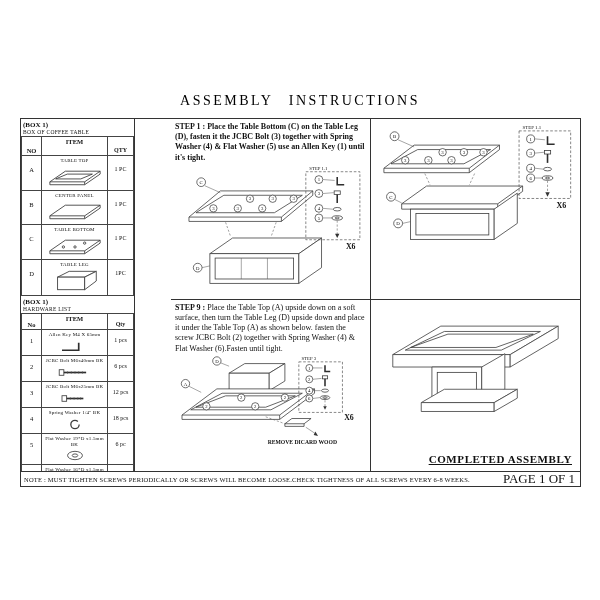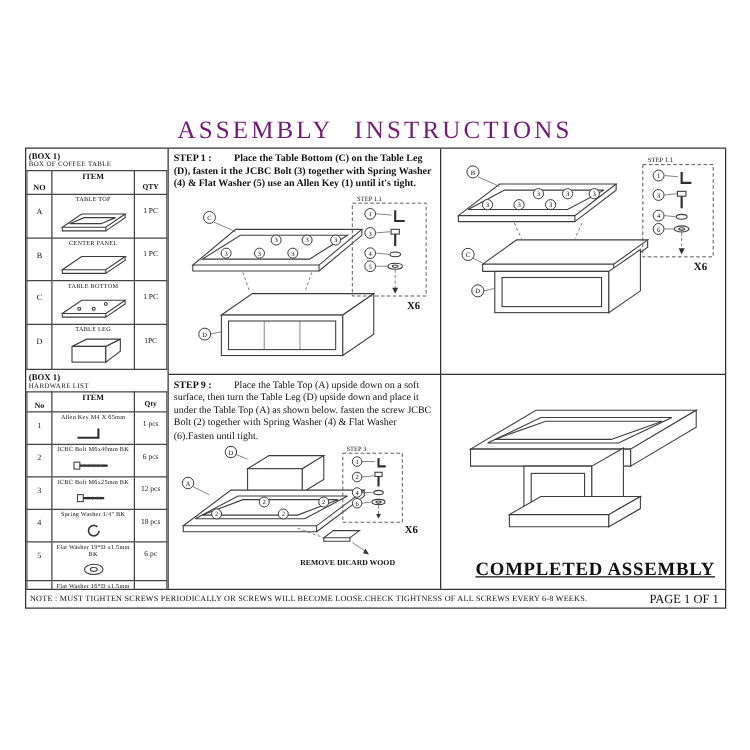--- a/index.html
+++ b/index.html
@@ -1,24 +1,24 @@
 <!DOCTYPE html>
 <html><head>
 <meta charset="utf-8">
 <style>
   * { box-sizing: border-box; margin: 0; padding: 0; }
   html,body { width:600px; height:600px; background:#fff; font-family:"Liberation Serif", serif; color:#111; }
   .page { position:relative; width:600px; height:600px; background:#fff; overflow:hidden; }
 
   .title { position:absolute; top:93px; left:0; width:100%; text-align:center;
-           font-size:20px; letter-spacing:2.5px; word-spacing:10px; color:#701a75; }
+           font-size:14px; letter-spacing:2.5px; word-spacing:10px; color:#000000; }
 
   .sheet { position:absolute; left:20px; top:118px; width:561px; height:369px;
            border:1px solid #333; display:flex; flex-direction:column; background:#fff; }
-  .main  { flex:1; display:flex; min-height:0; }
+  .main  { flex:1; display:flex; min-height:0;gap:36px; }
 
   
   .left-col { width:114px; border-right:1px solid #333; display:flex; flex-direction:column; overflow:hidden; }
   .box-head { padding:2px 2px 1px 2px; }
   .box-label { font-weight:bold; font-size:7px; }
   .box-sub { font-size:5.5px; letter-spacing:0.3px; }
   table { width:100%; border-collapse:collapse; table-layout:fixed; }
   th, td { border:1px solid #444; text-align:center; vertical-align:top; overflow:hidden; }
   th { font-size:6.5px; font-weight:bold; padding:1px 0; }
   .c-no  { width:20px; font-size:6.5px; padding-top:10px; }
@@ -30,31 +30,31 @@
   .htable .c-no, .htable .c-qty { padding-top:7px; }
   .thumb { display:block; margin:2px auto 0 auto; }
 
   
   .steps { flex:1; display:grid; grid-template-columns:48.9% 51.1%; grid-template-rows:51.3% 48.7%; min-width:0; }
   .step { position:relative; padding:3px 4px; overflow:hidden; }
   .s1 { border-right:1px solid #333; border-bottom:1px solid #333; }
   .s2 { border-bottom:1px solid #333; }
   .s3 { border-right:1px solid #333; }
   .step-text { font-size:8px; line-height:1.28; }
-  .step-label { font-weight:bold; margin-right:18px; }
+  .step-label { font-weight:bold; margin-right:2px; }
   .bold-body { font-weight:bold; }
   .diagram { display:block; width:100%; }
 
-  .completed-label { position:absolute; right:8px; bottom:6px; font-weight:bold; font-size:15px;
+  .completed-label { position:absolute; right:8px; bottom:6px; font-weight:bold; font-size:11px;
                      letter-spacing:0.6px; text-decoration:underline; }
 
   
   .footer { height:15px; border-top:1px solid #333; display:flex; align-items:center; padding:0 3px; }
   .footer-note { flex:1; font-size:6.5px; letter-spacing:0.2px; }
-  .footer-page { font-size:10px; padding-right:2px; }
+  .footer-page { font-size:13px; padding-right:2px; }
 
   
   .part  { fill:#fff; stroke:#3c3c3c; stroke-width:0.9; }
   .pline { fill:none; stroke:#3c3c3c; stroke-width:0.9; }
   .thin  { stroke:#555; stroke-width:0.6; fill:none; }
   .thick { fill:none; stroke:#2e2e2e; stroke-width:1.8; }
   .dashed { fill:none; stroke:#555; stroke-width:0.8; stroke-dasharray:3 2; }
   .dash-thin { stroke:#666; stroke-width:0.7; stroke-dasharray:2.5 2; fill:none; }
   .callout { fill:#fff; stroke:#333; stroke-width:0.8; }
   .ct { font:5.5px "Liberation Serif", serif; text-anchor:middle; fill:#111; }

